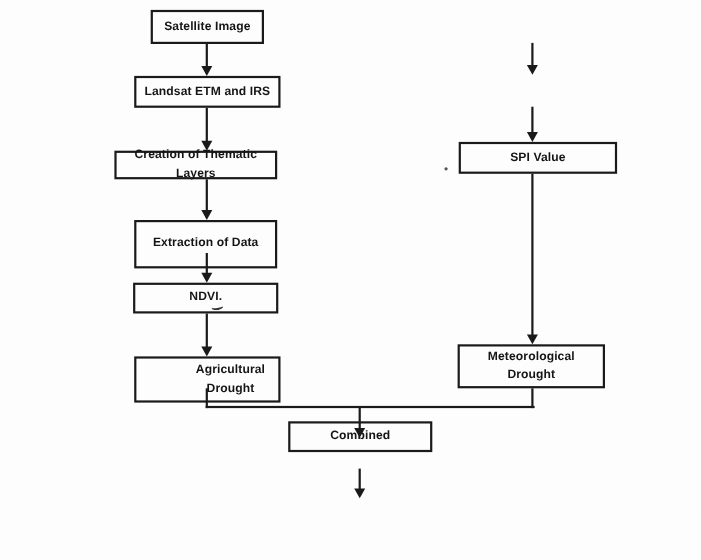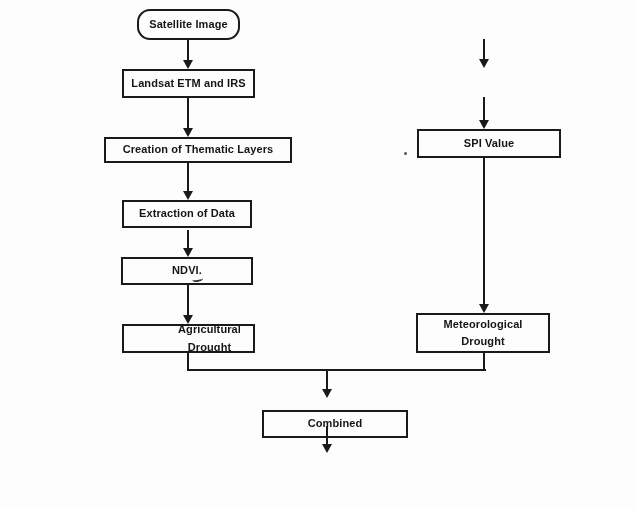--- a/index.html
+++ b/index.html
@@ -25,33 +25,33 @@
     justify-content: center;
     text-align: center;
     font-size: 11px;
     font-weight: 700;
     color: #151515;
     line-height: 1.55;
     letter-spacing: 0.1px;
     padding: 1px 4px;
   }
   
-  .n-satellite   { left:137px; top:9px;   width:103px; height:31px;border-radius:13px; }
+  .n-satellite   { left:137px; top:9px;   width:103px; height:31px; }
   .n-landsat     { left:122px; top:69px;  width:133px; height:29px; }
-  .n-thematic    { left:104px; top:137px; width:188px; height:26px; }
-  .n-extraction  { left:122px; top:200px; width:130px; height:28px; }
+  .n-thematic    { left:104px; top:137px; width:148px; height:26px; }
+  .n-extraction  { left:122px; top:200px; width:130px; height:44px; }
   .n-ndvi        { left:121px; top:257px; width:132px; height:28px; }
-  .n-agri        { left:122px; top:324px; width:133px; height:29px;padding-left:46px; }
+  .n-agri        { left:122px; top:324px; width:133px; height:42px;padding-left:46px; }
   
   .n-meteo       { left:430px; top:9px;   width:108px; height:30px; }
   .n-rainfall    { left:418px; top:68px;  width:134px; height:29px; }
   .n-spi         { left:417px; top:129px; width:144px; height:29px; }
   .n-meteodrought{ left:416px; top:313px; width:134px; height:40px; }
   
-  .n-combined    { left:262px; top:410px; width:146px; height:28px; }
+  .n-combined    { left:262px; top:383px; width:131px; height:28px; }
   .n-risk        { left:261px; top:453px; width:130px; height:43px; }
 
   .vline {
     position: absolute;
     width: 2px;
     background: #1a1a1a;
   }
   .hline {
     position: absolute;
     height: 2px;

